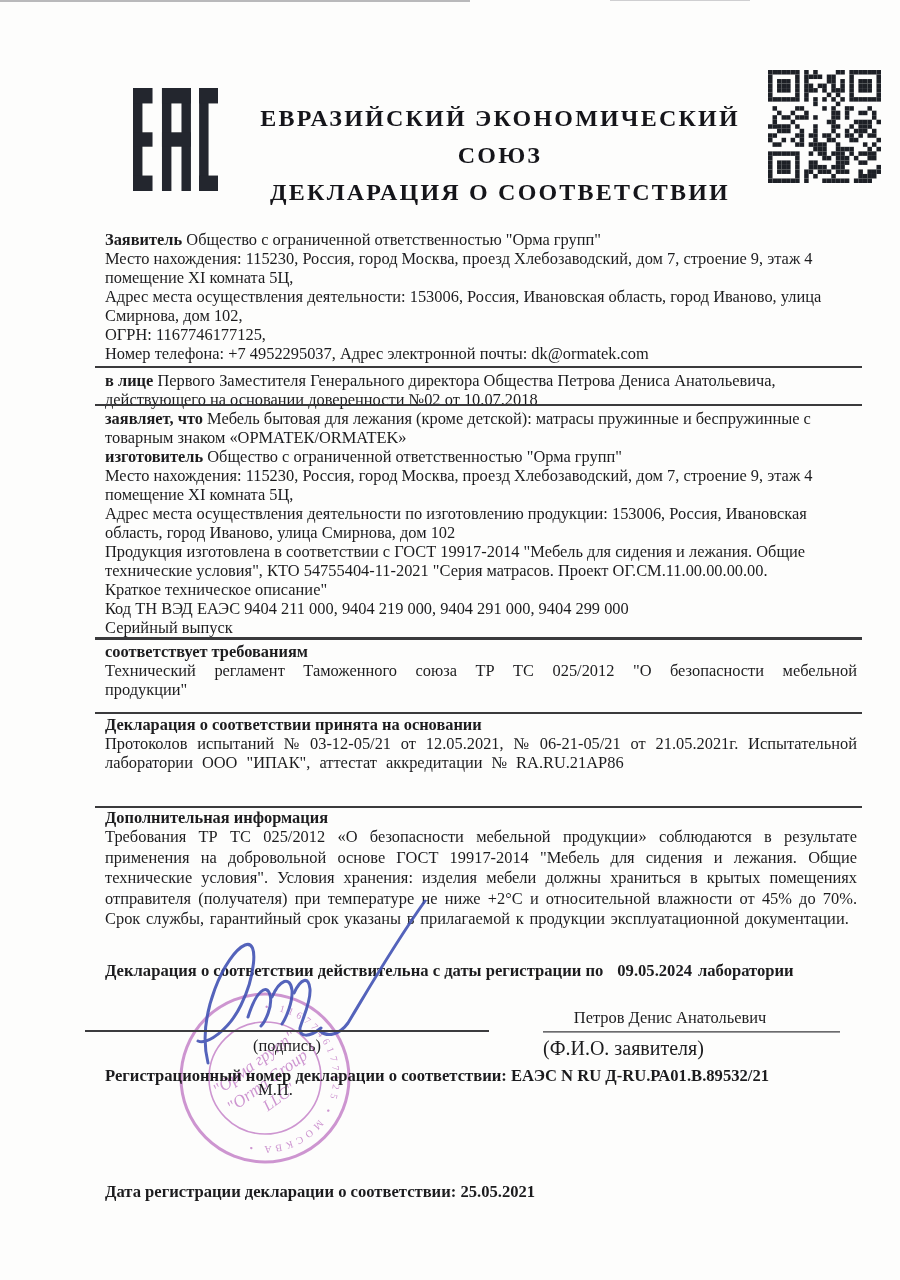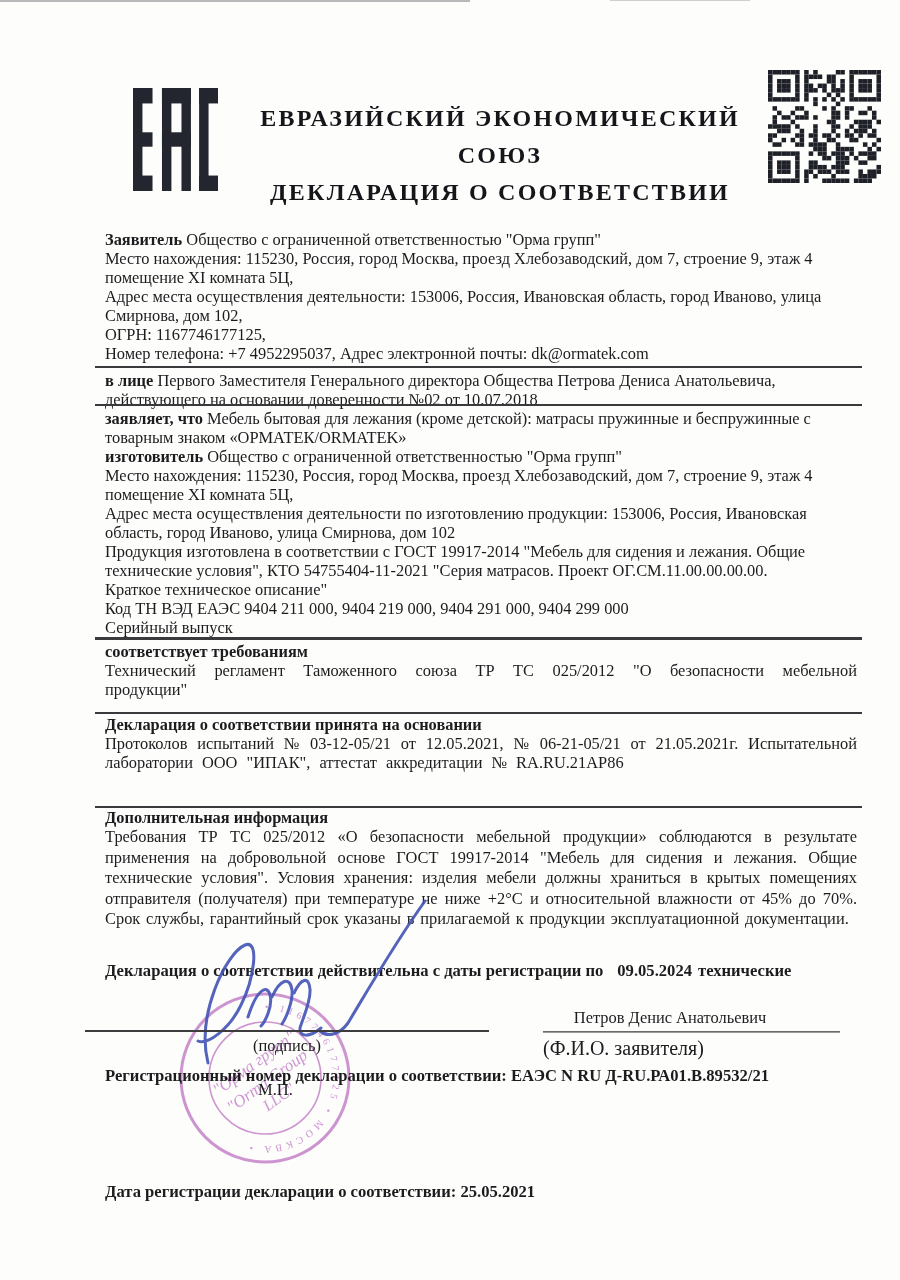--- a/index.html
+++ b/index.html
@@ -433,21 +433,21 @@
     <p class="justify ws30">Протоколов испытаний № 03-12-05/21 от 12.05.2021, № 06-21-05/21 от 21.05.2021г. Испытательной лаборатории ООО "ИПАК", аттестат аккредитации № RA.RU.21АР86</p>
   </div>
   <div class="hr" style="top:806px;height:2px"></div>
 
   <div class="sec" style="top:808px">
     <p class="h">Дополнительная информация</p>
     <p class="justify ws12 addl">Требования ТР ТС 025/2012 «О безопасности мебельной продукции» соблюдаются в результате применения на добровольной основе ГОСТ 19917-2014 "Мебель для сидения и лежания. Общие технические условия". Условия хранения: изделия мебели должны храниться в крытых помещениях отправителя (получателя) при температуре не ниже +2°С и относительной влажности от 45% до 70%. Срок службы, гарантийный срок указаны в прилагаемой к продукции эксплуатационной документации.</p>
   </div>
 
   <div class="validity">
-    <span>Декларация о соответствии действительна с даты регистрации по</span><span class="date">09.05.2024</span><span class="suf">технические</span>
+    <span>Декларация о соответствии действительна с даты регистрации по</span><span class="date">09.05.2024</span><span class="suf">лаборатории</span>
   </div>
 
   <svg class="stamp" viewBox="0 0 190 190">
     <defs>
       <path id="ringPath" d="M 95,27 a 68,68 0 1,1 -0.01,0 z"></path>
     </defs>
     <circle cx="95" cy="95" r="84" fill="none" stroke="#c27cc6" stroke-width="3"></circle>
     <circle cx="95" cy="95" r="56" fill="none" stroke="#c27cc6" stroke-width="1.6"></circle>
     <text font-size="10" fill="#c27cc6" letter-spacing="4" font-family="Liberation Serif, serif">
       <textPath href="#ringPath">• 1167746177125 • МОСКВА •</textPath>

